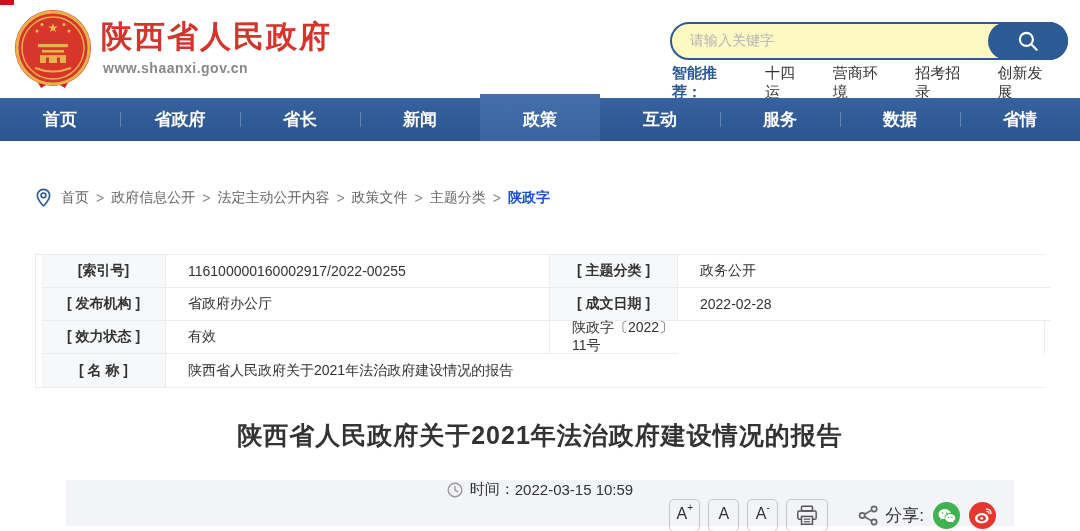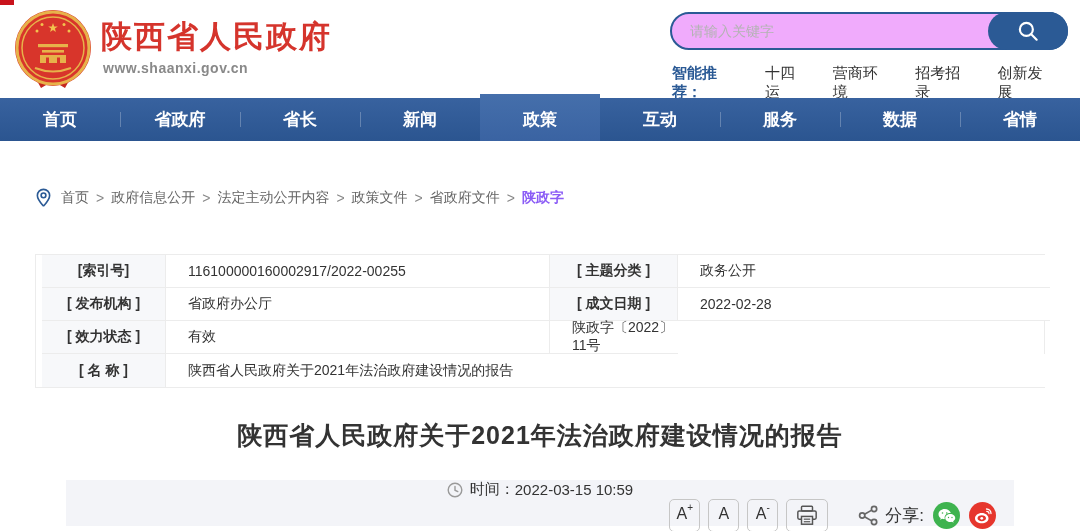--- a/index.html
+++ b/index.html
@@ -7,39 +7,39 @@
     width:1080px;height:531px;overflow:hidden;background:#fff;
     font-family:"Liberation Sans","DejaVu Sans",sans-serif;
     position:relative;
   }
   
   .header{position:relative;height:98px;background:#fff;}
   .corner-mark{position:absolute;left:0;top:0;width:14px;height:5px;background:#c9131c;}
   .logo-wrap{position:absolute;left:13px;top:8px;width:80px;height:82px;cursor:pointer;}
   .site-name{position:absolute;left:101px;top:16px;font-size:31px;font-weight:bold;color:#d5342c;letter-spacing:2px;cursor:pointer;}
   .site-url{position:absolute;left:103px;top:60px;font-size:14px;color:#898989;font-weight:bold;letter-spacing:.5px;}
-  .search-box{position:absolute;left:670px;top:12px;width:398px;height:38px;border:2px solid #2b5a95;border-radius:20px;box-sizing:border-box;background:#f0abfc;}
+  .search-box{position:absolute;left:670px;top:22px;width:398px;height:38px;border:2px solid #2b5a95;border-radius:20px;box-sizing:border-box;background:#fef9c3;font-family:Liberation Serif, serif;}
   .search-input{position:absolute;left:0;top:0;width:300px;height:34px;border:none;outline:none;background:transparent;padding:0 0 0 18px;font-size:14px;color:#333;font-family:inherit;}
   .search-input::placeholder{color:#b3b3b3;}
   .search-btn{position:absolute;right:-2px;top:-2px;width:80px;height:38px;background:#2b5a95;border:none;border-radius:19px;display:flex;align-items:center;justify-content:center;cursor:pointer;}
   .recommend{position:absolute;left:672px;top:64px;display:flex;align-items:center;font-size:15px;}
   .recommend-label{color:#2b5a95;font-weight:bold;margin-right:20px;}
   .recommend a{color:#333;text-decoration:none;margin-right:24px;cursor:pointer;}
   
   .nav{height:43px;background:linear-gradient(180deg,#38629f,#2b5590);display:flex;position:relative;}
   .nav-item{flex:1;display:flex;align-items:center;justify-content:center;color:#fff;font-size:17px;font-weight:bold;position:relative;cursor:pointer;}
   .nav-item.divider::before{content:"";position:absolute;left:0;top:14px;height:15px;width:1px;background:rgba(255,255,255,.25);}
   .nav-item.active::after{content:"";position:absolute;left:0;right:0;top:-4px;bottom:0;background:linear-gradient(180deg,#456fab,#3a63a2);z-index:0;}
   .nav-item span{position:relative;z-index:1;}
   
   .breadcrumb{display:flex;align-items:center;margin:46px 0 0 36px;height:21px;font-size:14px;color:#666;}
   .breadcrumb .pin{margin-right:10px;display:flex;align-items:center;}
   .breadcrumb .crumb{cursor:pointer;}
   .breadcrumb .sep{margin:0 7px;color:#888;}
-  .breadcrumb .crumb.last{color:#8b5cf6;font-weight:bold;cursor:default;}
+  .breadcrumb .crumb.last{color:#1d4ed8;font-weight:bold;cursor:default;}
   
   .meta-table{margin:46px 35px 0;border:1px solid #ececec;padding-left:6px;}
   .mrow{display:grid;grid-template-columns:124px 384px 128px 372px;}
   .mrow.full{grid-template-columns:124px 884px;}
   .mrow>div{height:33px;border-right:1px solid #ececec;border-bottom:1px solid #ececec;display:flex;align-items:center;font-size:14px;color:#333;box-sizing:border-box;}
   .mrow>div:last-child{border-right:none;}
   .mrow:last-child>div{border-bottom:none;}
   .mlabel{background:#f7f8fa;justify-content:center;font-weight:600;white-space:pre;}
   .mvalue{padding-left:22px;background:#fff;}
   
@@ -144,21 +144,21 @@
     </svg>
   </span>
   <span class="crumb">首页</span>
   <span class="sep">&gt;</span>
   <span class="crumb">政府信息公开</span>
   <span class="sep">&gt;</span>
   <span class="crumb">法定主动公开内容</span>
   <span class="sep">&gt;</span>
   <span class="crumb">政策文件</span>
   <span class="sep">&gt;</span>
-  <span class="crumb">省政府文件</span>
+  <span class="crumb">主题分类</span>
   <span class="sep">&gt;</span>
   <span class="crumb last">陕政字</span>
 </div>
 
 <div class="meta-table">
   <div class="mrow">
     <div class="mlabel">[索引号]</div>
     <div class="mvalue">116100000160002917/2022-00255</div>
     <div class="mlabel">[ 主题分类 ]</div>
     <div class="mvalue">政务公开</div>

